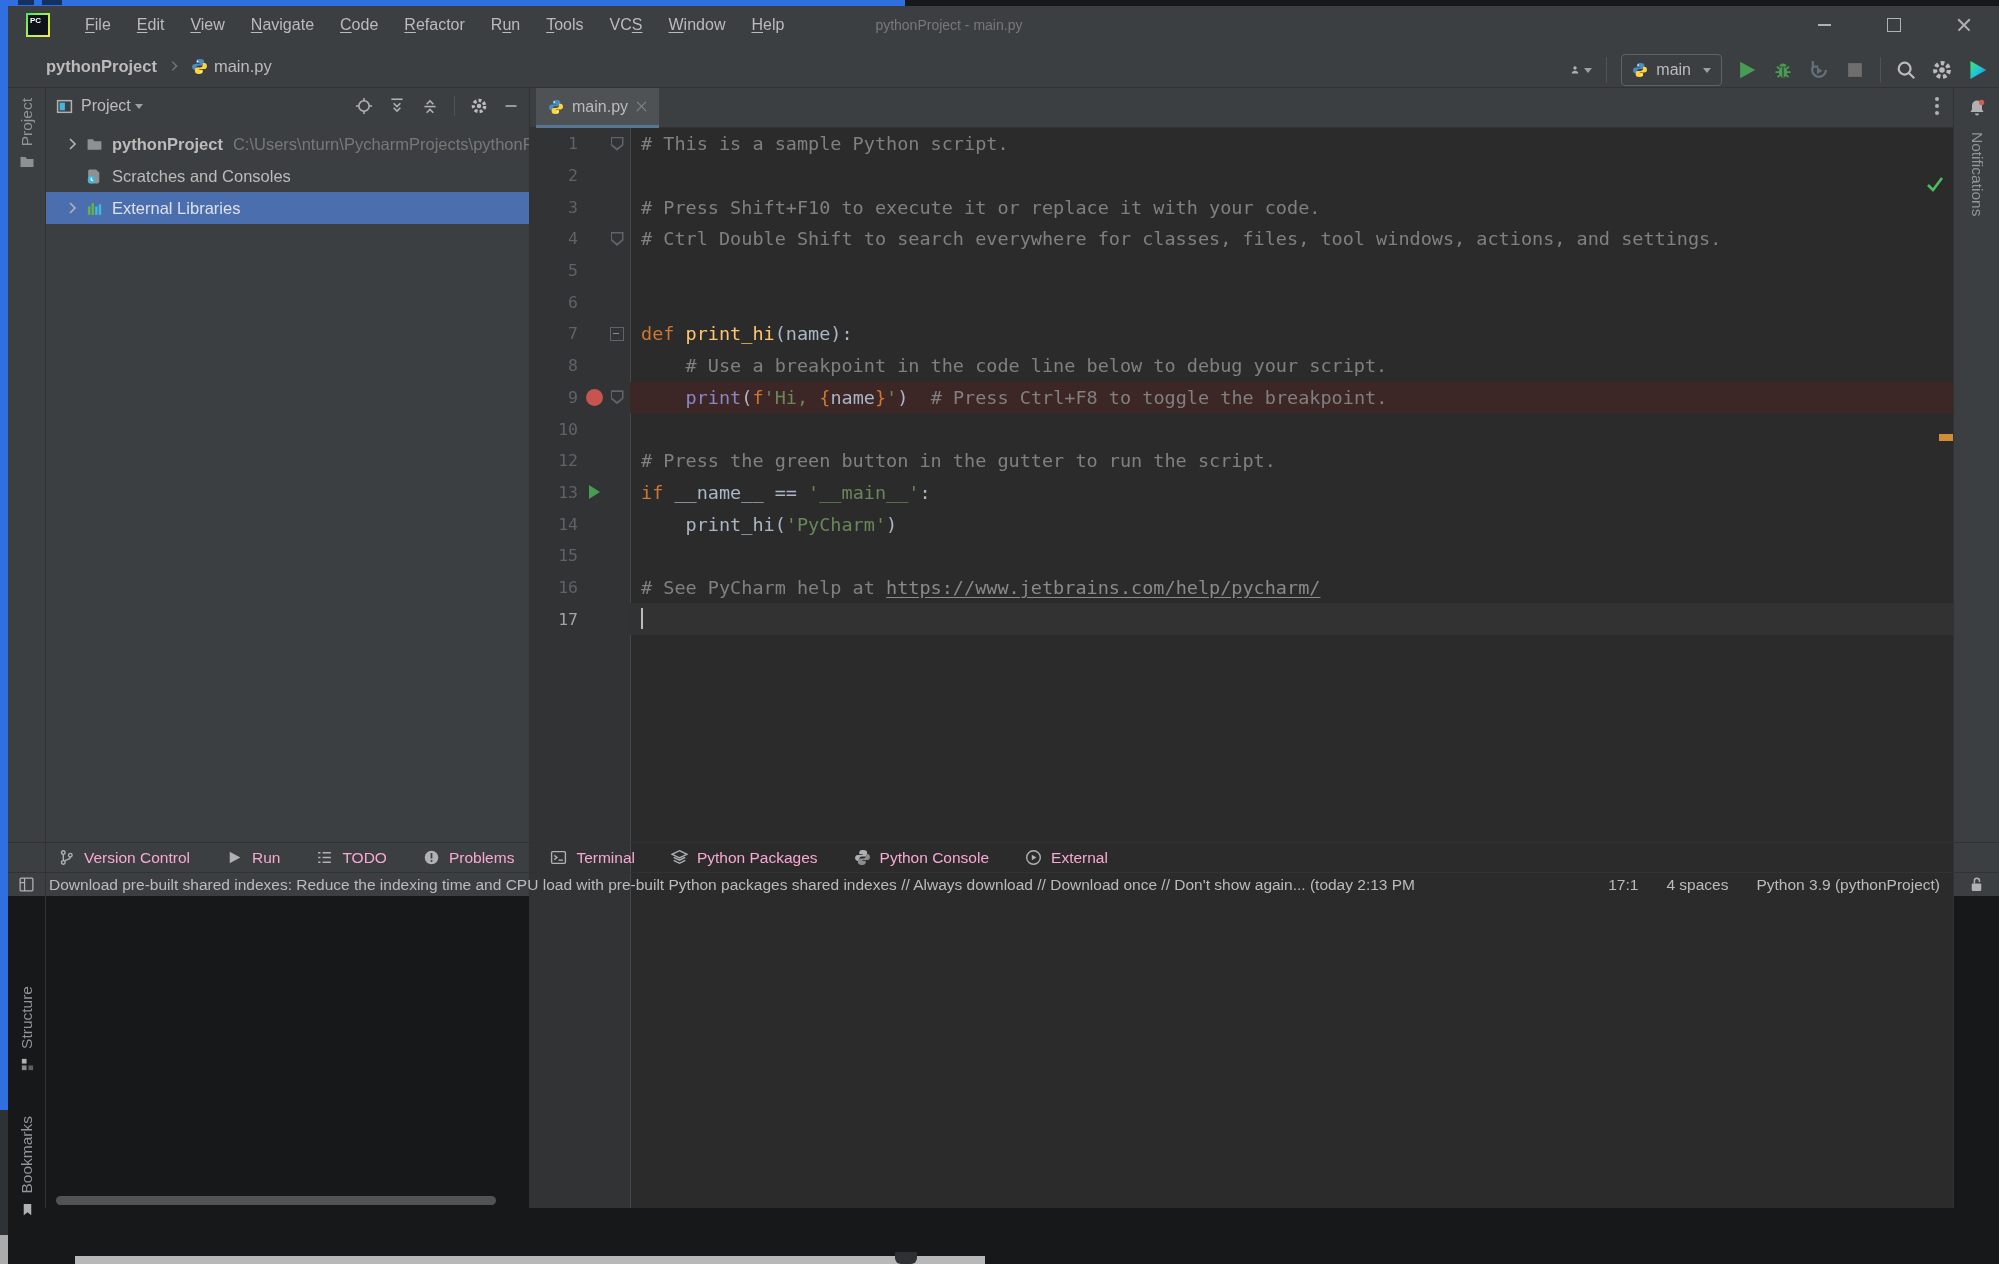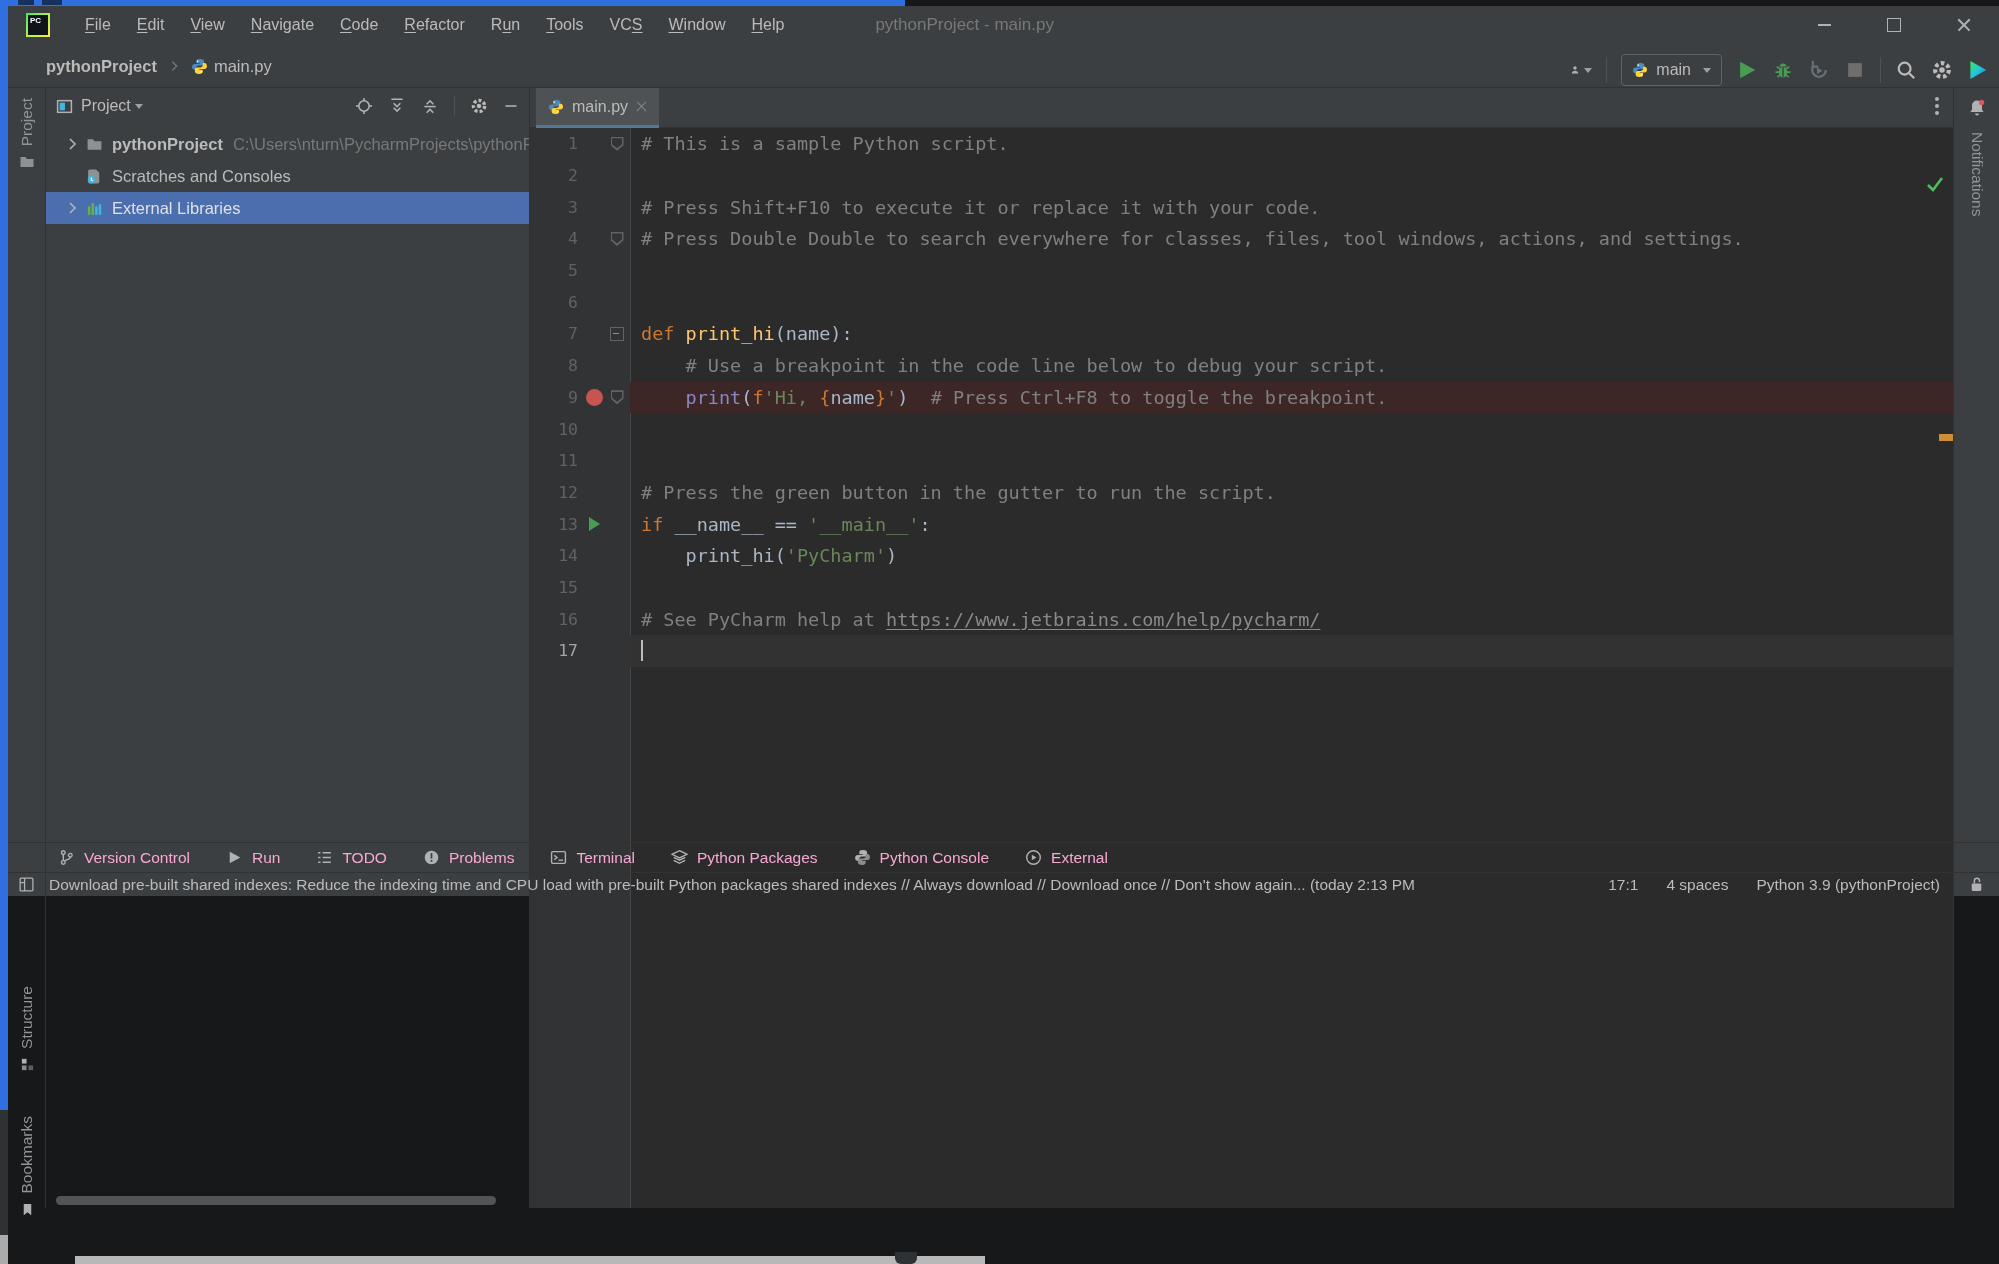--- a/index.html
+++ b/index.html
@@ -20,21 +20,21 @@
 
   
   #titlebar{position:absolute;left:0;top:0;width:100%;height:38px;display:flex;align-items:center;}
   .pc-logo{width:24px;height:24px;margin-left:18px;background:linear-gradient(135deg,#3bea62 0%,#b9f24a 55%,#f7eb46 100%);
     padding:2px;box-sizing:border-box;flex:none;}
   .pc-logo-in{width:100%;height:100%;background:#10131a;color:#fff;font-size:8px;font-weight:bold;
     display:flex;align-items:flex-start;justify-content:flex-start;padding:1px 0 0 2px;box-sizing:border-box;letter-spacing:0;}
   #menus{display:flex;margin-left:22px;}
   .menu-item{color:#bbbbbb;font-size:16px;padding:7px 13px;cursor:default;}
   .menu-item u{text-decoration:underline;text-underline-offset:2px;}
-  #win-title{color:#787878;font-size:17px;margin-left:78px;white-space:nowrap;}
+  #win-title{color:#787878;font-size:14px;margin-left:78px;white-space:nowrap;}
   #win-btns{position:absolute;right:0;top:0;height:38px;display:flex;}
   .win-btn{width:70px;height:38px;display:flex;align-items:center;justify-content:center;color:#afb1b3;font-size:15px;}
   .wb-min{width:13px;height:1.6px;background:#afb1b3;}
   .wb-max{width:12px;height:12px;border:1.6px solid #afb1b3;}
   .wb-x{position:relative;width:14px;height:14px;}
   .wb-x:before,.wb-x:after{content:"";position:absolute;left:-1px;top:6px;width:16px;height:1.6px;background:#afb1b3;}
   .wb-x:before{transform:rotate(45deg);} .wb-x:after{transform:rotate(-45deg);}
 
   
   #toolbar{position:absolute;left:0;top:38px;width:100%;height:44px;border-bottom:1px solid #323232;box-sizing:border-box;}
@@ -444,21 +444,21 @@
               </div>
               <div class="line">
                 <div class="lbg"></div>
                 <div class="lnum">4</div>
                 <div class="gslot"></div>
                 <div class="fslot">
                   <span class="fold-pent">
                     <i></i>
                   </span>
                 </div>
-                <div class="ctext"><span style="color: rgb(128, 128, 128);"># Press Double Double to search everywhere for classes, files, tool windows, actions, and settings.</span></div>
+                <div class="ctext"><span style="color: rgb(128, 128, 128);"># Ctrl Double Shift to search everywhere for classes, files, tool windows, actions, and settings.</span></div>
               </div>
               <div class="line">
                 <div class="lbg"></div>
                 <div class="lnum">5</div>
                 <div class="gslot"></div>
                 <div class="ctext"></div>
               </div>
               <div class="line">
                 <div class="lbg"></div>
                 <div class="lnum">6</div>
@@ -494,26 +494,20 @@
                 <div class="ctext"><span style="color: rgb(169, 183, 198);">    </span><span style="color: rgb(136, 136, 198);">print</span><span style="color: rgb(169, 183, 198);">(</span><span style="color: rgb(204, 120, 50);">f</span><span style="color: rgb(106, 135, 89);">'Hi, </span><span style="color: rgb(204, 120, 50);">{</span><span style="color: rgb(169, 183, 198);">name</span><span style="color: rgb(204, 120, 50);">}</span><span style="color: rgb(106, 135, 89);">'</span><span style="color: rgb(169, 183, 198);">)  </span><span style="color: rgb(128, 128, 128);"># Press Ctrl+F8 to toggle the breakpoint.</span></div>
               </div>
               <div class="line">
                 <div class="lbg"></div>
                 <div class="lnum">10</div>
                 <div class="gslot"></div>
                 <div class="ctext"></div>
               </div>
               <div class="line">
                 <div class="lbg"></div>
-                <div class="lnum">11</div>
-                <div class="gslot"></div>
-                <div class="ctext"></div>
-              </div>
-              <div class="line">
-                <div class="lbg"></div>
                 <div class="lnum">12</div>
                 <div class="gslot"></div>
                 <div class="ctext"><span style="color: rgb(128, 128, 128);"># Press the green button in the gutter to run the script.</span></div>
               </div>
               <div class="line">
                 <div class="lbg"></div>
                 <div class="lnum">13</div>
                 <div class="gslot">
                   <span class="run-arrow"></span>
                 </div>

